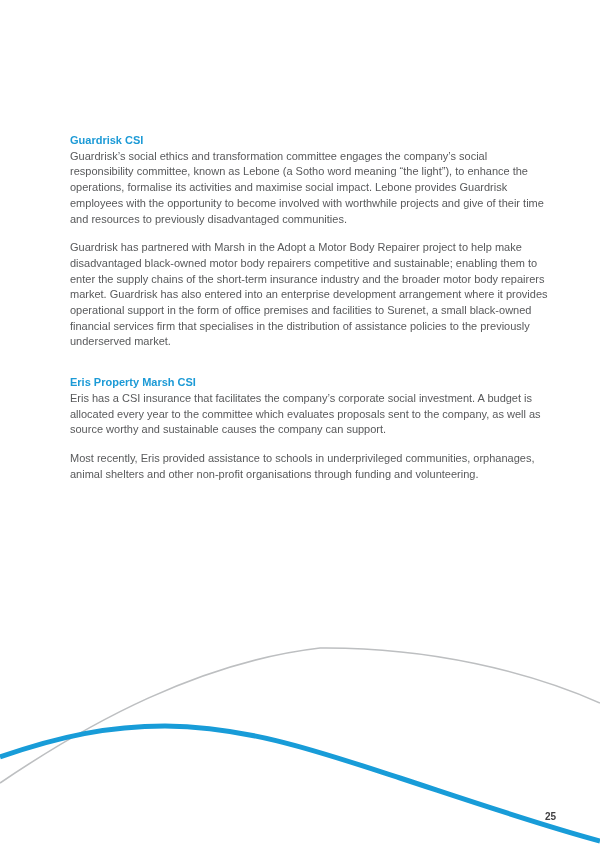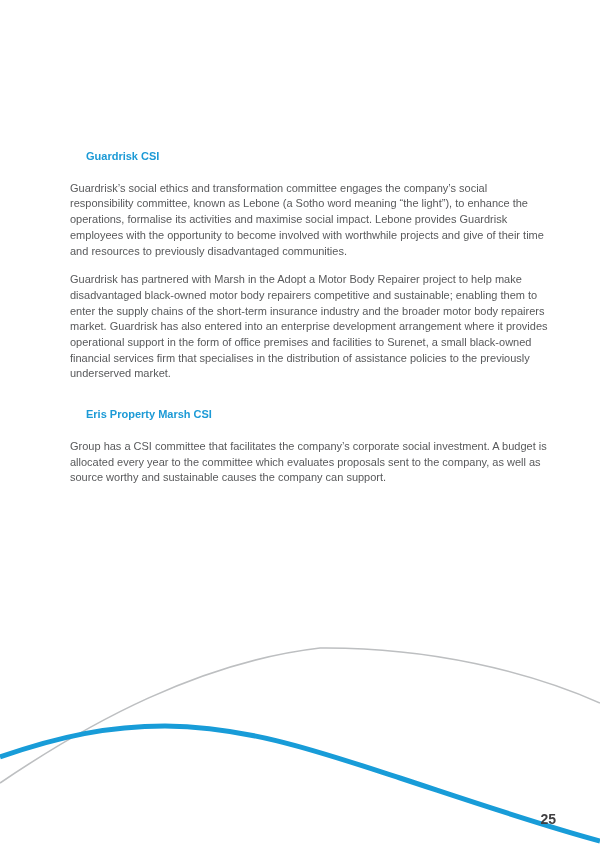--- a/index.html
+++ b/index.html
@@ -18,21 +18,21 @@
   .content {
     position: absolute;
     left: 70px;
     top: 133px;
     width: 482px;
     color: #58595B;
     font-size: 11px;
     line-height: 15.7px;
   }
   .section-heading {
-    margin: 16px;
+    margin: 0;
     font-size: 11px;
     line-height: 15.7px;
     font-weight: bold;
     color: #1C9AD6;
   }
   .content p {
     margin: 0 0 13px 0;
   }
   .section + .section {
     display: block;
@@ -43,41 +43,42 @@
     left: 0;
     top: 616px;
     width: 600px;
     height: 232px;
     display: block;
   }
   .page-number {
     position: absolute;
     top: 811px;
     right: 44px;
-    font-size: 14px;
+    font-size: 10px;
     font-weight: bold;
     color: #414042;
   }
 </style>
 </head>
 <body>
 
 <div class="page">
 
   <div class="content">
 
     <div class="section">
       <h2 class="section-heading">Guardrisk CSI</h2>
       <p>Guardrisk’s social ethics and transformation committee engages the company’s social responsibility committee, known as Lebone (a Sotho word meaning “the light”), to enhance the operations, formalise its activities and maximise social impact. Lebone provides Guardrisk employees with the opportunity to become involved with worthwhile projects and give of their time and resources to previously disadvantaged communities.</p>
       <p>Guardrisk has partnered with Marsh in the Adopt a Motor Body Repairer project to help make disadvantaged black-owned motor body repairers competitive and sustainable; enabling them to enter the supply chains of the short-term insurance industry and the broader motor body repairers market. Guardrisk has also entered into an enterprise development arrangement where it provides operational support in the form of office premises and facilities to Surenet, a small black-owned financial services firm that specialises in the distribution of assistance policies to the previously underserved market.</p>
     </div>
 
     <div class="section">
       <h2 class="section-heading">Eris Property Marsh CSI</h2>
-      <p>Group has a CSI committee that facilitates the company’s corporate social investment. A budget is allocated every year to the committee which evaluates proposals sent to the company, as well as source worthy and sustainable causes the company can support.</p>
+      <p>Eris has a CSI insurance that facilitates the company’s corporate social investment. A budget is allocated every year to the committee which evaluates proposals sent to the company, as well as source worthy and sustainable causes the company can support.</p>
+      <p>Most recently, Eris provided assistance to schools in underprivileged communities, orphanages, animal shelters and other non-profit organisations through funding and volunteering.</p>
     </div>
 
   </div>
 
   <svg class="swoosh" viewBox="0 0 600 232" preserveAspectRatio="none" aria-hidden="true">
     <path d="M 0 167 C 90 106, 200 46, 320 32 C 430 31, 530 56, 600 87" fill="none" stroke="#BDBFC1" stroke-width="1.6"></path>
     <path d="M 0 141 C 60 120, 110 110, 165 110 C 250 111, 320 136, 400 162 C 470 185, 540 209, 600 225" fill="none" stroke="#189CD8" stroke-width="5"></path>
   </svg>
 
   <div class="page-number">25</div>

